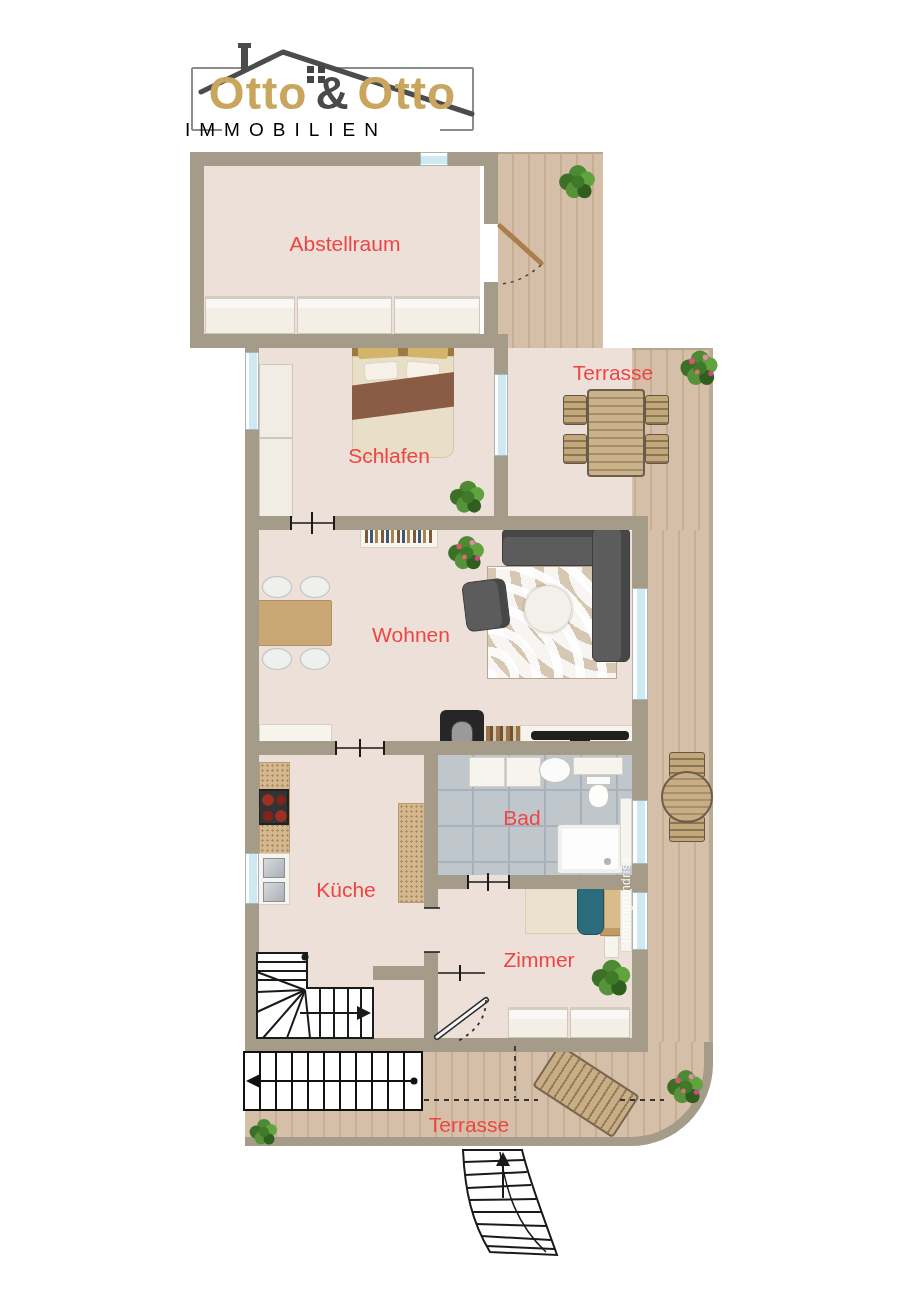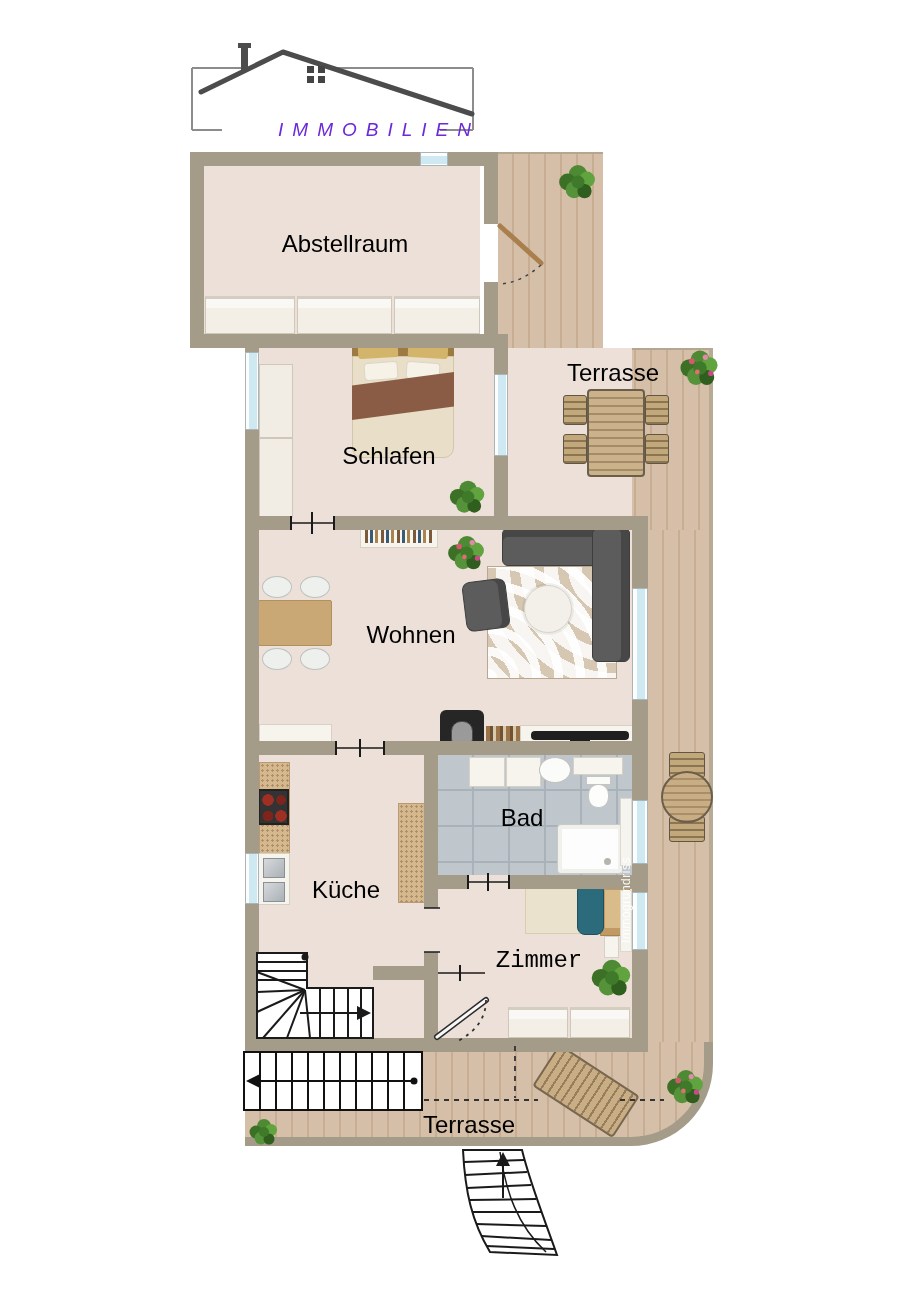--- a/index.html
+++ b/index.html
@@ -30,30 +30,30 @@
        border-top:3px solid #d4cec1;z-index:3;}
   .speck{background-color:#d6b88f;
          background-image:radial-gradient(rgba(115,85,45,.4) 1px,transparent 1.4px);
          background-size:5px 5px;border:1px solid #b89a76;z-index:3;}
   .whitebox{background:#f7f4ee;border:1px solid #d6d1c6;z-index:3;}
   .chair{background:#eef0ed;border:1px solid #bcc1bc;border-radius:50%;z-index:3;}
   .tchair{background:#c3a87c;border:1.5px solid #5f5644;border-radius:3px;z-index:3;
           background-image:repeating-linear-gradient(180deg,transparent 0 5px,rgba(70,55,30,.45) 5px 7px);}
   .sofa{background:#5c5c5c;border:1px solid #3e3e3e;border-radius:6px;z-index:3;}
   
-  .lbl{position:absolute;transform:translate(-50%,-50%);font-size:24px;color:#000000;
+  .lbl{position:absolute;transform:translate(-50%,-50%);font-size:21px;color:#ef4444;
        white-space:nowrap;z-index:7;}
   .wm{position:absolute;transform:translate(-50%,-50%) rotate(-90deg);font-size:12px;
       color:rgba(255,255,255,.92);letter-spacing:.5px;z-index:7;}
   
   .logoline{position:absolute;left:185px;top:70px;width:295px;text-align:center;z-index:9;
             font-size:46px;font-weight:600;letter-spacing:1px;color:#c9a55e;line-height:1;}
   .logoline .amp{color:#4a4a4a;padding:0 8px;}
-  .logosub{position:absolute;left:185px;top:119px;width:295px;text-align:right;z-index:9;
-           font-size:19px;letter-spacing:9px;color:#6d28d9;font-style:italic;}
+  .logosub{position:absolute;left:185px;top:119px;width:295px;text-align:left;z-index:9;
+           font-size:19px;letter-spacing:9px;color:#000000;}
   svg{position:absolute;left:0;top:0;z-index:6;}
   #logo-svg{z-index:8;}
 </style>
 </head>
 <body>
 
 <div class="page">
 
   <svg id="logo-svg" width="920" height="1302" viewBox="0 0 920 1302">
     <g transform="translate(185,40)">
@@ -71,20 +71,21 @@
       <rect x="53" y="3" width="13" height="5" fill="#4c4c4c"></rect>
       <rect x="56" y="5" width="7" height="26" fill="#4c4c4c"></rect>
       <g fill="#444">
         <rect x="122" y="26" width="7" height="7"></rect>
           <rect x="133" y="26" width="7" height="7"></rect>
         <rect x="122" y="36" width="7" height="7"></rect>
           <rect x="133" y="36" width="7" height="7"></rect>
       </g>
     </g>
   </svg>
+  <div class="logoline"><span>Otto</span><span class="amp">&amp;</span><span>Otto</span></div>
   <div class="logosub">IMMOBILIEN</div>
 
   <div class="abs deck" style="left:498px;top:152px;width:105px;height:196px;border-top:2px solid #b5a78f;"></div>
   <div class="abs deck" style="left:508px;top:348px;width:205px;height:182px;border-top:2px solid #b5a78f;border-right:4px solid #b9ab93;"></div>
   <div class="abs deck" style="left:648px;top:530px;width:65px;height:512px;border-right:4px solid #b9ab93;"></div>
   <div class="abs deck" style="left:245px;top:1042px;width:468px;height:104px;border-right:9px solid #a49c89;border-bottom:9px solid #a49c89;border-bottom-right-radius:82px;"></div>
 
   <div class="abs floor" style="left:204px;top:166px;width:276px;height:168px;"></div>
   <div class="abs floor" style="left:259px;top:348px;width:373px;height:690px;"></div>
   <div class="abs tiles" style="left:438px;top:755px;width:194px;height:120px;"></div>
@@ -307,17 +308,17 @@
     <use href="#plf" transform="translate(686,1087) scale(1.3)"></use>
     <use href="#pl" transform="translate(264,1132) scale(1.0)"></use>
   </svg>
 
   <div class="lbl" style="left:345px;top:244px;">Abstellraum</div>
   <div class="lbl" style="left:613px;top:373px;">Terrasse</div>
   <div class="lbl" style="left:389px;top:456px;">Schlafen</div>
   <div class="lbl" style="left:411px;top:635px;">Wohnen</div>
   <div class="lbl" style="left:522px;top:818px;">Bad</div>
   <div class="lbl" style="left:346px;top:890px;">Küche</div>
-  <div class="lbl" style="left:539px;top:960px;font-family:Liberation Mono, monospace;">Zimmer</div>
+  <div class="lbl" style="left:539px;top:960px;">Zimmer</div>
   <div class="lbl" style="left:469px;top:1125px;">Terrasse</div>
   <div class="wm" style="left:626px;top:900px;">Immogrundriss</div>
 
 </div>
 
 </body></html>

